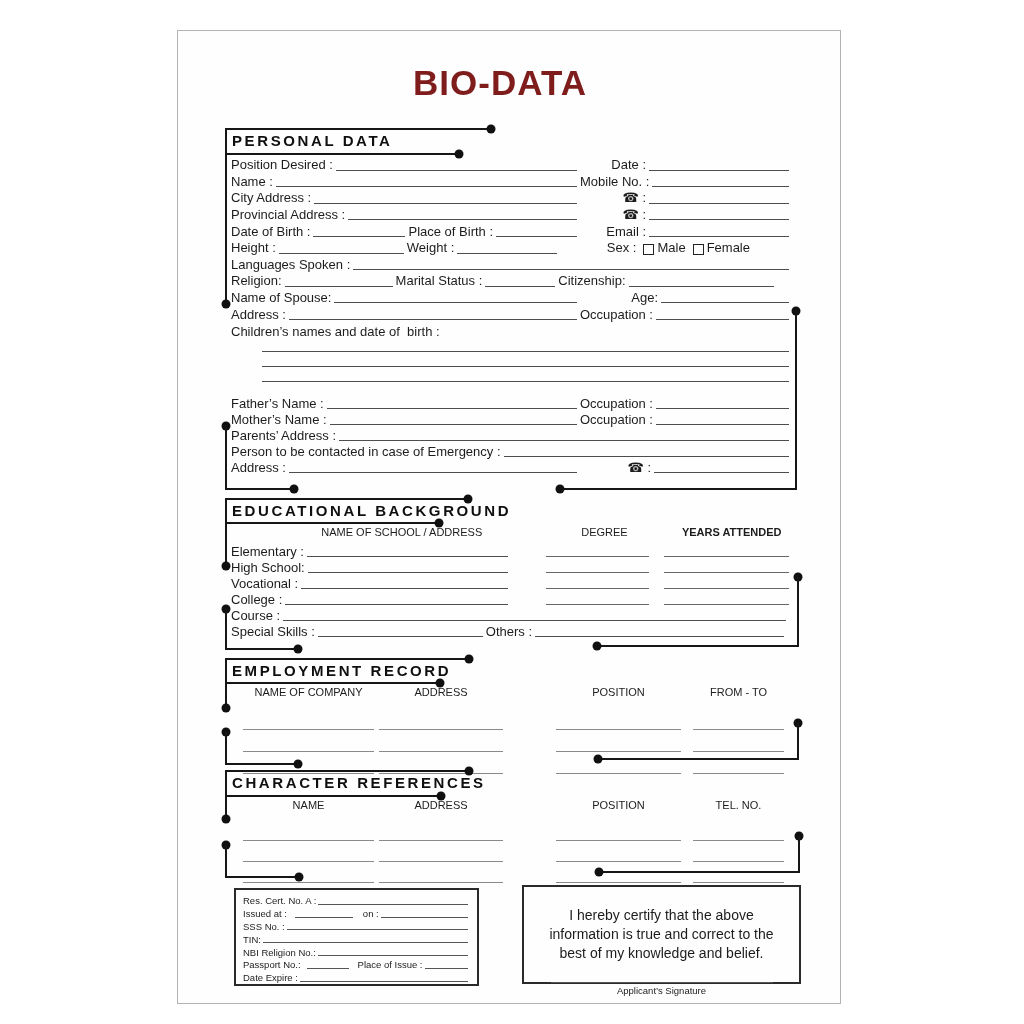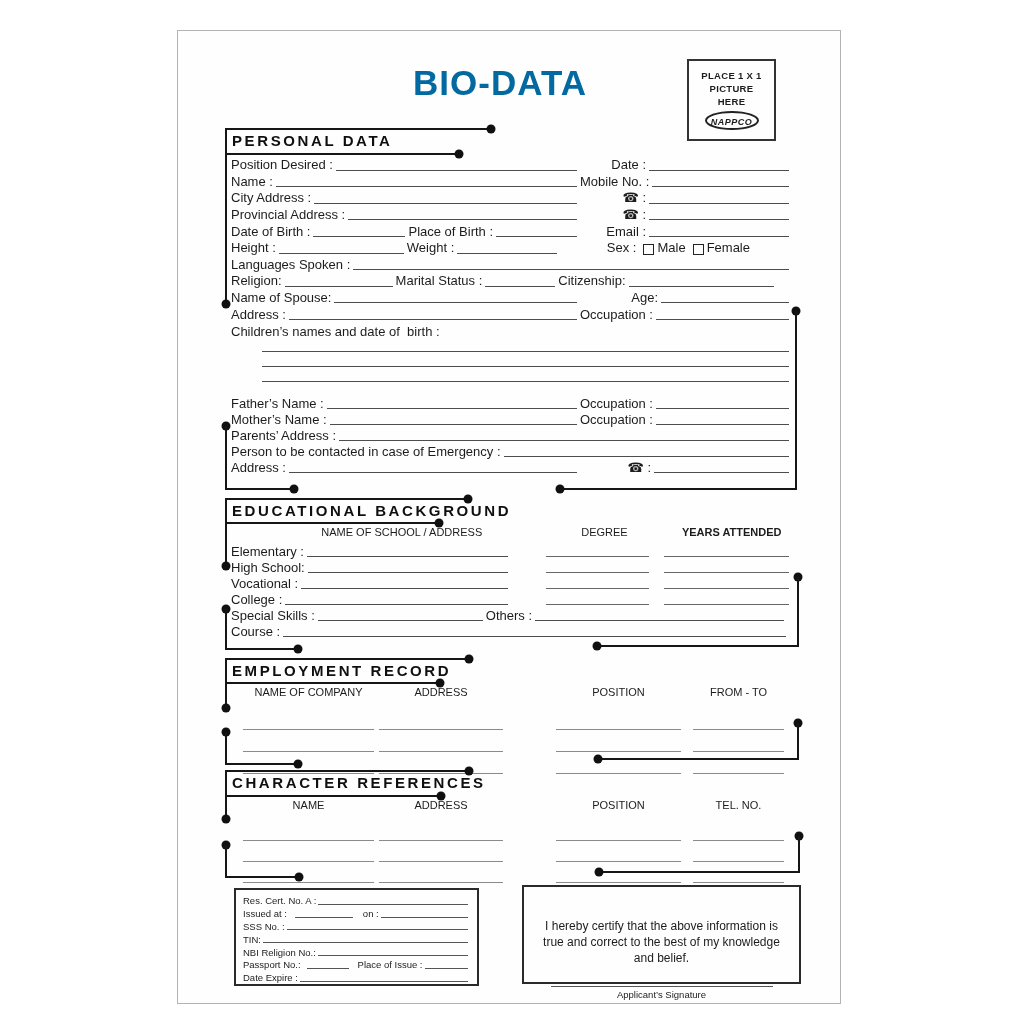--- a/index.html
+++ b/index.html
@@ -1,21 +1,21 @@
 <!DOCTYPE html>
 <html><head>
 <meta charset="utf-8">
 <style>
   html,body{margin:0;padding:0;background:#ffffff;width:1024px;height:1024px;
     font-family:"Liberation Sans","DejaVu Sans",sans-serif;color:#1c1c1c;}
   .paper{position:absolute;left:177px;top:30px;width:664px;height:974px;
     background:#fefefe;border:1px solid #b3b3b3;box-sizing:border-box;}
   .title{position:absolute;top:32px;left:0;width:100%;text-align:center;
     padding-right:18px;box-sizing:border-box;font-size:35px;font-weight:bold;
-    letter-spacing:1px;color:#0369a1;}
+    letter-spacing:1px;color:#7f1d1d;}
   .photo-box{position:absolute;left:509px;top:28px;width:89px;height:82px;
     border:2px solid #333;box-sizing:border-box;text-align:center;padding-top:8px;}
   .photo-box .pl{font-size:9.5px;font-weight:bold;line-height:13px;letter-spacing:.3px;}
   .logo-oval{margin:3px auto 0;width:54px;height:19px;border:2px solid #222;
     border-radius:50%;font-size:9px;font-weight:bold;font-style:italic;
     line-height:19px;letter-spacing:.5px;box-sizing:border-box;}
   .sec-title{position:absolute;font-size:15px;font-weight:800;letter-spacing:2.6px;
     color:#0f0f0f;white-space:nowrap;}
   .hline{position:absolute;height:2px;background:#161616;}
   .vline{position:absolute;width:2px;background:#161616;}
@@ -37,37 +37,31 @@
   .ef{border-bottom:1px solid #666;height:2px;}
   .doc-box{position:absolute;left:56px;top:857px;width:245px;height:98px;
     border:2px solid #2a2a2a;box-sizing:border-box;padding:4px 7px 3px 7px;}
   .drow{display:flex;align-items:flex-end;height:12.8px;}
   .dlbl{white-space:pre;font-size:9.5px;line-height:1.1;}
   .dfill{flex:1;border-bottom:1px solid #555;height:2px;margin:0 2px 2px 2px;}
   .df{border-bottom:1px solid #555;height:2px;margin:0 2px 2px 2px;}
   .cert-box{position:absolute;left:344px;top:854px;width:279px;height:99px;
     border:2px solid #2a2a2a;box-sizing:border-box;text-align:center;
     padding:15px 10px 6px 10px;}
-  .cert-text{font-size:12px;line-height:1.35;margin:16px auto;width:252px;}
+  .cert-text{font-size:14px;line-height:1.35;margin:4px auto;width:252px;}
   .sig-line{margin:17px auto 2px;width:222px;border-bottom:1px solid #555;height:2px;}
   .sig-label{font-size:9.5px;}
 </style>
 </head>
 <body>
 
 <div class="paper">
 
   <div class="title">BIO-DATA</div>
 
-  <div class="photo-box">
-    <div class="pl">PLACE 1 X 1</div>
-    <div class="pl">PICTURE</div>
-    <div class="pl">HERE</div>
-    <div class="logo-oval">NAPPCO</div>
-  </div>
 
   <div class="hline" style="left:48px;top:97px;width:265px;"></div>
   <div class="dot" style="left:313px;top:98px;"></div>
   <div class="sec-title" style="left:54px;top:101px;">PERSONAL DATA</div>
   <div class="hline" style="left:48px;top:122px;width:233px;"></div>
   <div class="dot" style="left:281px;top:123px;"></div>
   <div class="vline" style="left:47px;top:97px;height:176px;"></div>
   <div class="dot" style="left:48px;top:273px;"></div>
   <div class="dot" style="left:48px;top:395px;"></div>
   <div class="vline" style="left:47px;top:395px;height:64px;"></div>
@@ -252,28 +246,28 @@
       <span class="ef" style="width:103px;margin:0 0 3px 35px;"></span>
       <span class="ef" style="width:125px;margin:0 3px 3px 15px;"></span>
     </div>
     <div class="frow" style="height:16px;">
       <span class="lbl">College :</span>
       <span class="fill"></span>
       <span class="ef" style="width:103px;margin:0 0 3px 35px;"></span>
       <span class="ef" style="width:125px;margin:0 3px 3px 15px;"></span>
     </div>
     <div class="frow" style="height:16px;">
+      <span class="lbl">Course :</span>
+      <span class="fill" style="margin-right:6px;"></span>
+    </div>
+    <div class="frow" style="height:16px;">
       <span class="lbl">Special Skills :</span>
       <span class="f" style="width:165px;"></span>
       <span class="lbl">Others :</span>
       <span class="fill" style="margin-right:8px;"></span>
-    </div>
-    <div class="frow" style="height:16px;">
-      <span class="lbl">Course :</span>
-      <span class="fill" style="margin-right:6px;"></span>
     </div>
   </div>
 
   <div class="hline" style="left:48px;top:627px;width:243px;"></div>
   <div class="dot" style="left:291px;top:628px;"></div>
   <div class="sec-title" style="left:54px;top:631px;">EMPLOYMENT RECORD</div>
   <div class="hline" style="left:48px;top:651px;width:214px;"></div>
   <div class="dot" style="left:262px;top:652px;"></div>
   <div class="vline" style="left:47px;top:627px;height:50px;"></div>
   <div class="dot" style="left:48px;top:677px;"></div>

